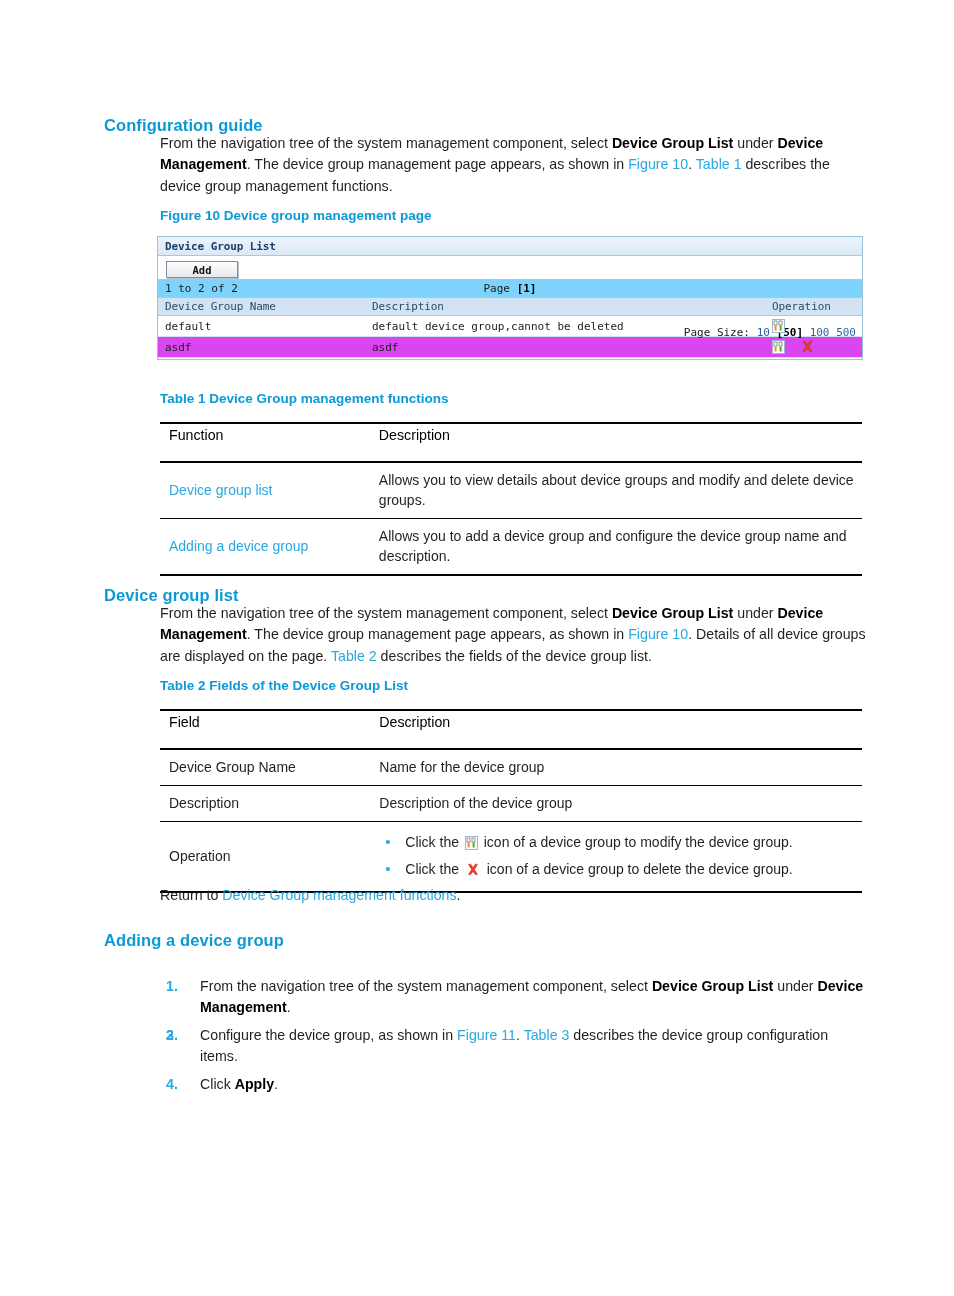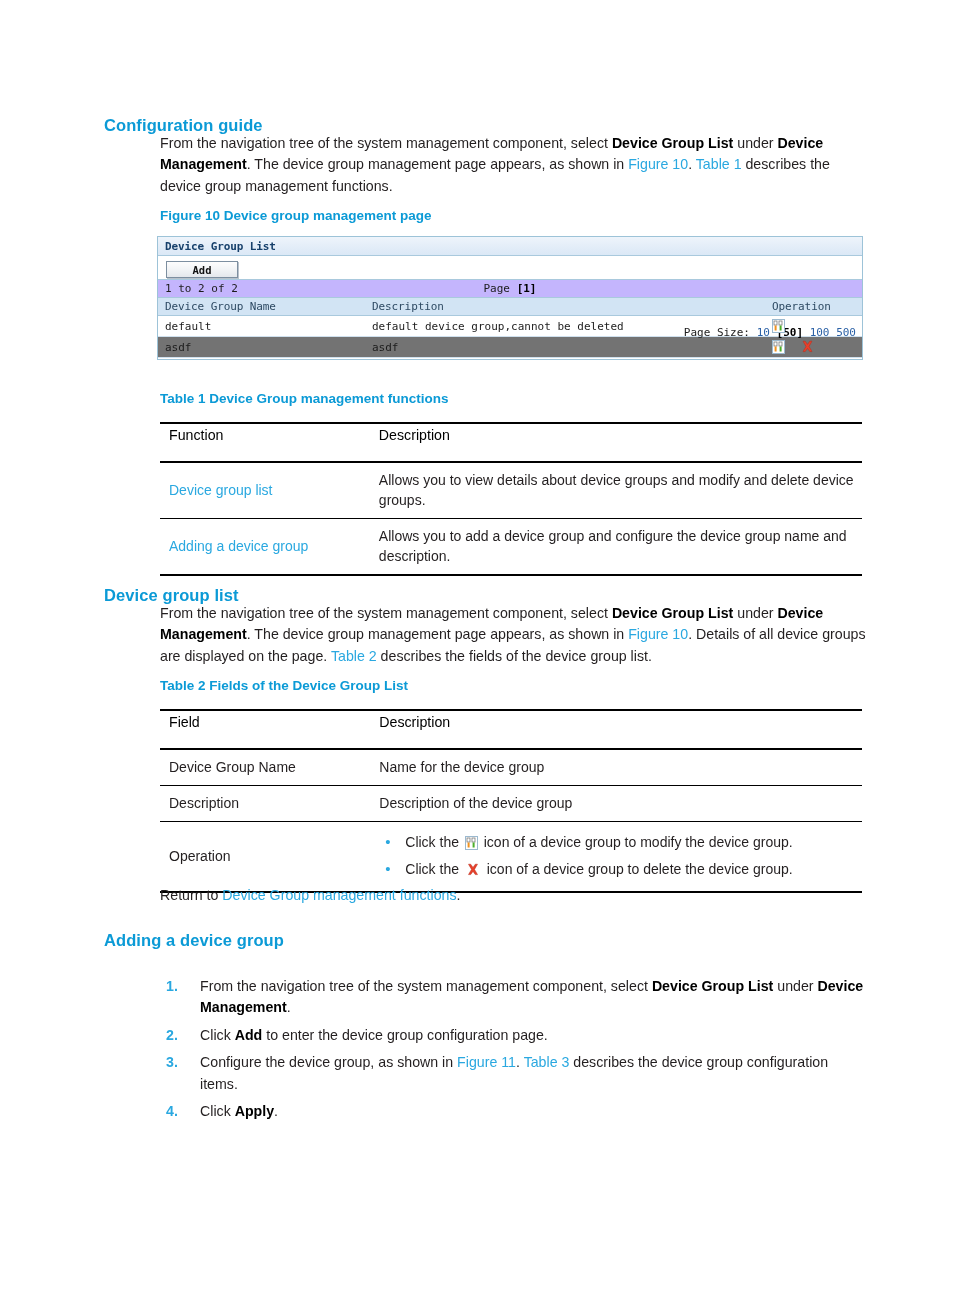--- a/index.html
+++ b/index.html
@@ -91,21 +91,21 @@
     font-weight: bold;
     color: #111;
     text-align: center;
     line-height: 17px;
     box-shadow: 1px 1px 0 #b9c2cb;
     box-sizing: border-box;
   }
   .fig-pager {
     height: 18px;
     border-bottom: 1px solid #a9c9dd;
-    background: #c4b5fd;
+    background: #7dd3fc;
     box-sizing: border-box;
     position: relative;
     font-size: 11px;
     color: #1c1c1c;
     line-height: 18px;
   }
   .pg-left  { position: absolute; left: 7px;  top: 0; }
   .pg-mid   { position: absolute; left: 50%; top: 0; transform: translateX(-50%); }
   .pg-right { position: absolute; right: 6px; top: 0; white-space: nowrap; margin-top: 44px; }
   .pg-mid b, .pg-right b { font-weight: bold; color: #000; }
@@ -127,21 +127,21 @@
     border-bottom: 1px solid #a9c9dd;
     letter-spacing: -0.1px;
   }
   table.fig-grid td {
     height: 20px;
     padding: 0 0 0 7px;
     color: #1c1c1c;
     border-bottom: 1px solid #cfe0ee;
     vertical-align: middle;
   }
-  table.fig-grid tr.row-alt td { background: #737373; }
+  table.fig-grid tr.row-alt td { background: #d946ef; }
   .col-name { width: 200px; }
   .col-desc { width: auto; }
   .col-op   { width: 90px; }
 
   
   .ico-modify {
     display: inline-block;
     width: 13px; height: 14px;
     vertical-align: -3px;
     position: relative;
@@ -377,21 +377,20 @@
   <h2 class="sec-head" style="left:88px; top:915px;">Adding a device group</h2>
 
 
   <div class="steps" style="left:160px; top:976px; width:706px;">
     <div class="step">
       <span class="num">1.</span>
       <span class="step-body" id="step-body-0"><span>From the navigation tree of the system management component, select </span><b>Device Group List</b><span> under </span><b>Device Management</b><span>.</span></span>
     </div>
     <div class="step">
       <span class="num">2.</span>
-      <span class="step-body" id="step-body-1"><span>Click </span><b>Add</b><span> to enter the device group configuration page.</span></span>
     </div>
     <div class="step">
       <span class="num">3.</span>
       <span class="step-body" id="step-body-2"><span>Configure the device group, as shown in </span><span class="lnk">Figure 11</span><span>. </span><span class="lnk">Table 3</span><span> describes the device group configuration items.</span></span>
     </div>
     <div class="step">
       <span class="num">4.</span>
       <span class="step-body" id="step-body-3"><span>Click </span><b>Apply</b><span>.</span></span>
     </div>
   </div>

